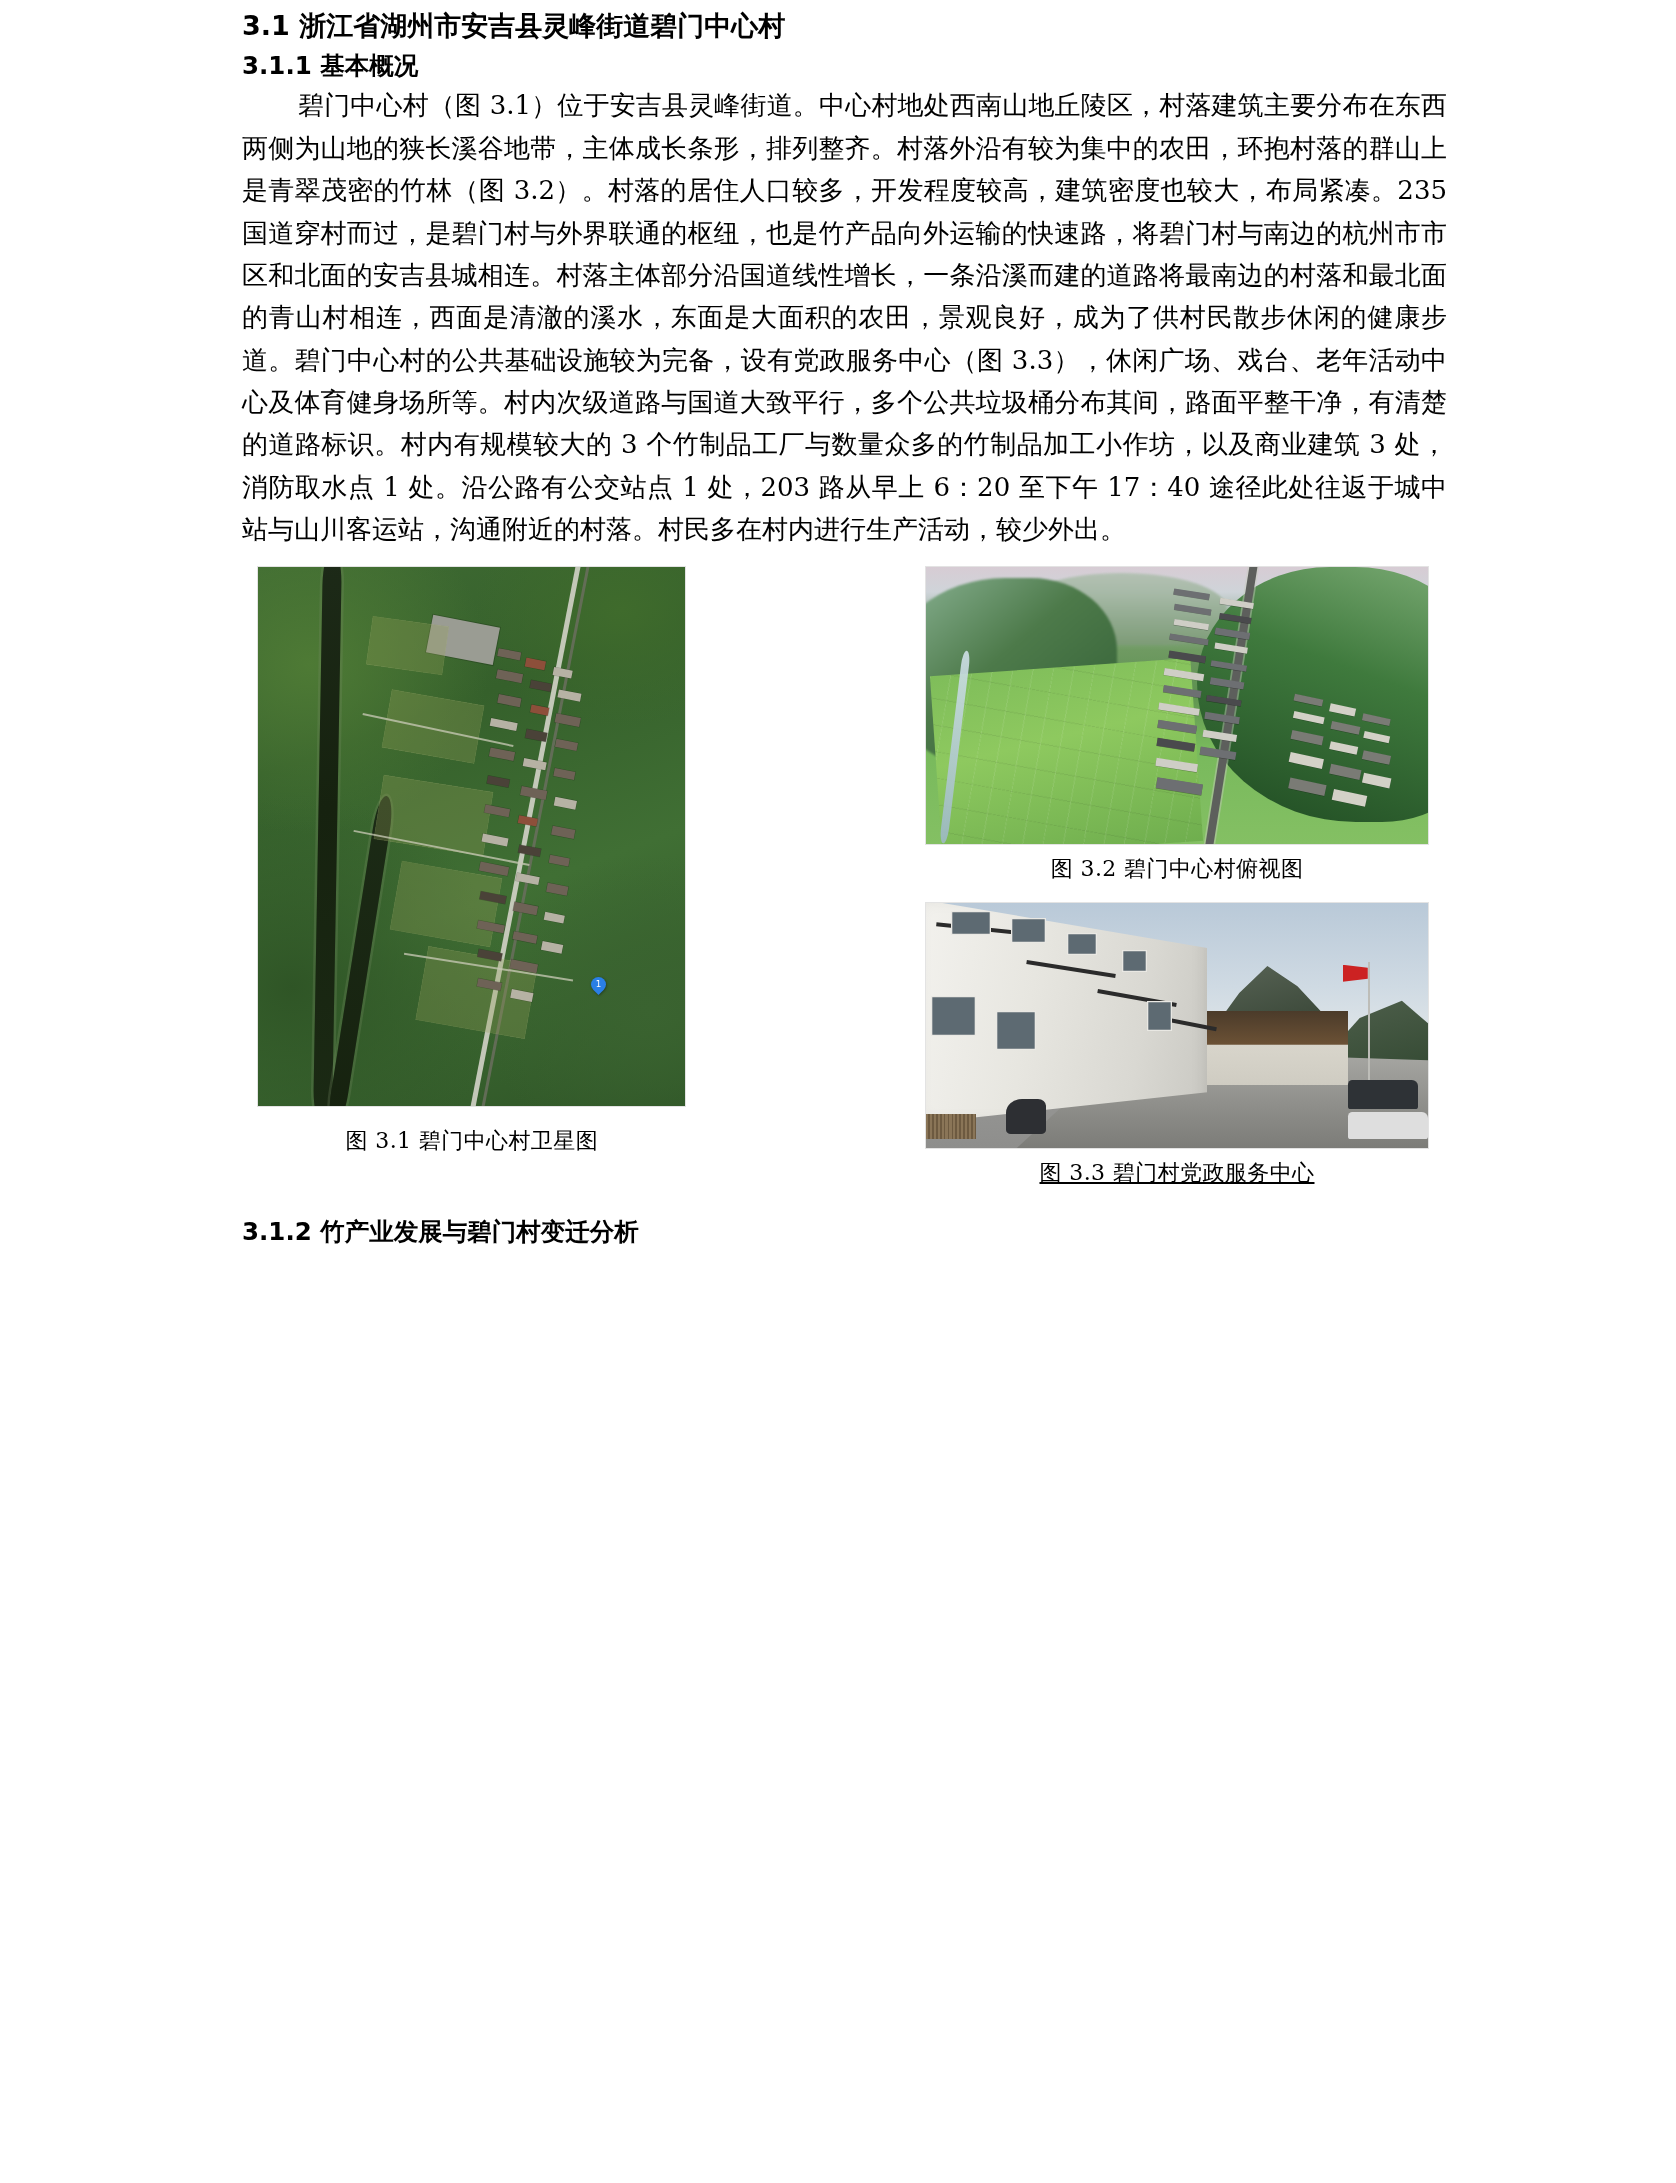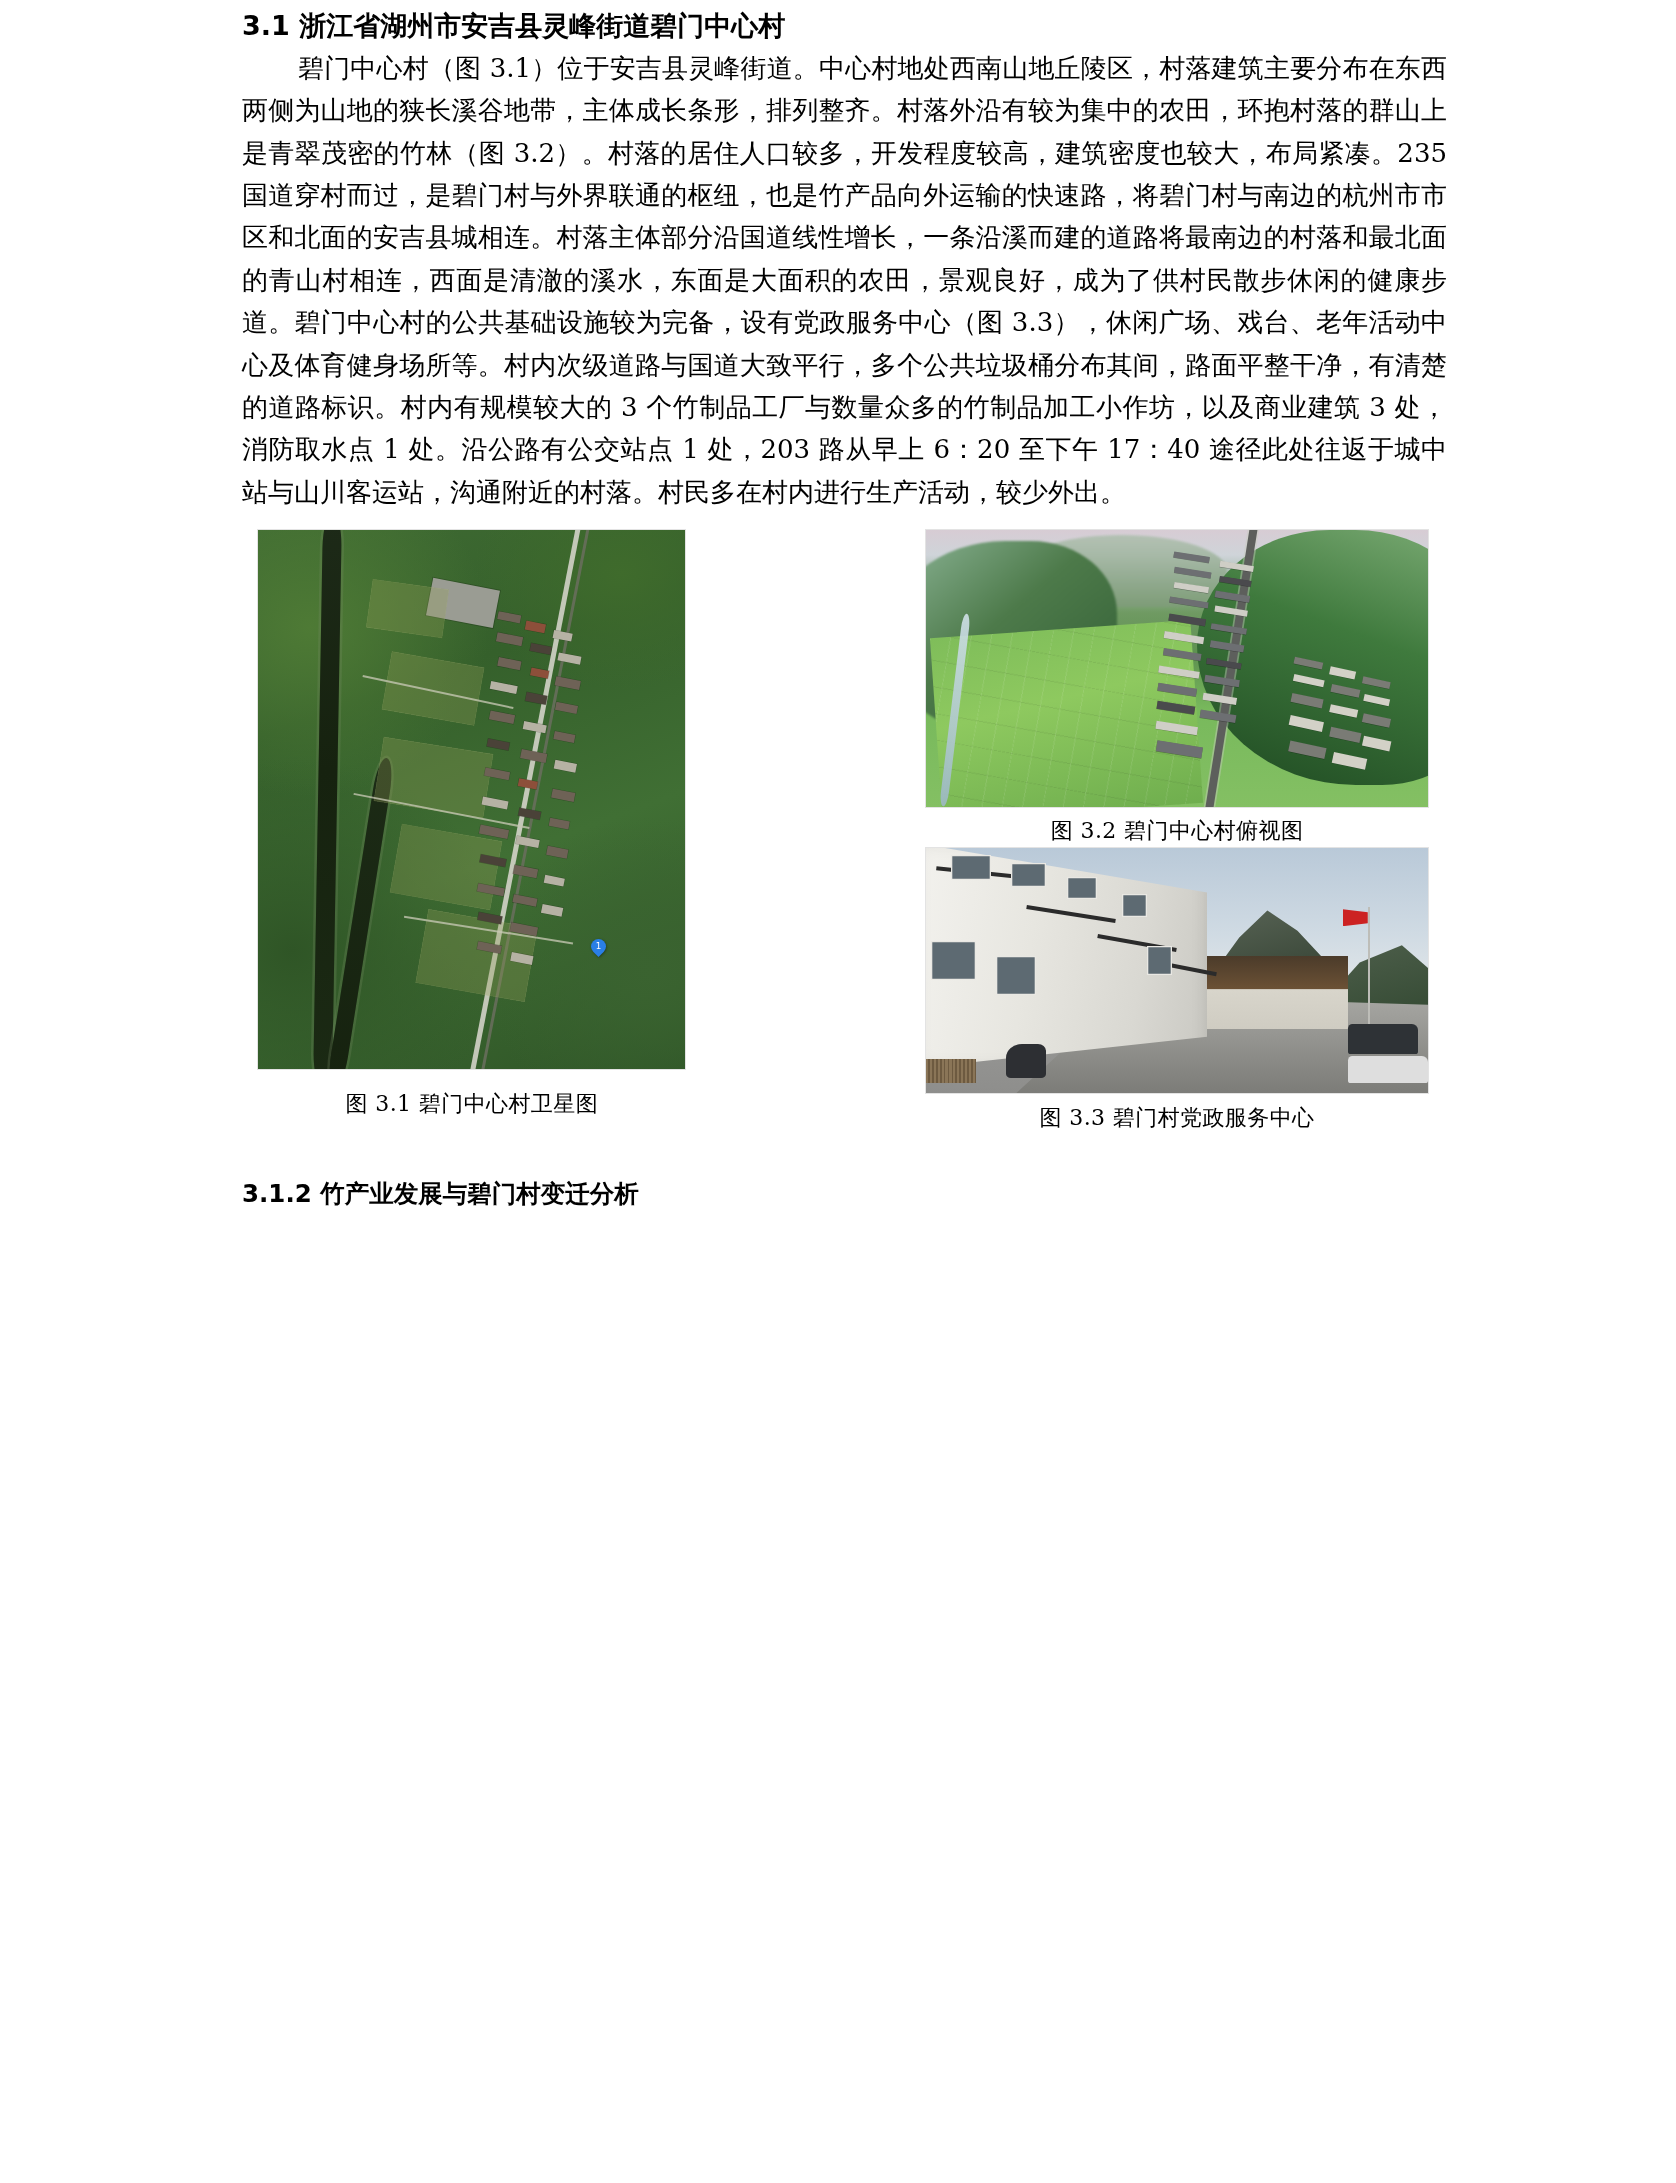--- a/index.html
+++ b/index.html
@@ -397,20 +397,21 @@
 </head>
 <body>
 
 <div class="page">
   <div class="content">
 
 
 
     <h2 class="h2">3.1 浙江省湖州市安吉县灵峰街道碧门中心村</h2>
 
+    <h3 class="h3">3.1.1 基本概况</h3>
 
     <p class="para">碧门中心村（图 3.1）位于安吉县灵峰街道。中心村地处西南山地丘陵区，村落建筑主要分布在东西两侧为山地的狭长溪谷地带，主体成长条形，排列整齐。村落外沿有较为集中的农田，环抱村落的群山上是青翠茂密的竹林（图 3.2）。村落的居住人口较多，开发程度较高，建筑密度也较大，布局紧凑。235 国道穿村而过，是碧门村与外界联通的枢纽，也是竹产品向外运输的快速路，将碧门村与南边的杭州市市区和北面的安吉县城相连。村落主体部分沿国道线性增长，一条沿溪而建的道路将最南边的村落和最北面的青山村相连，西面是清澈的溪水，东面是大面积的农田，景观良好，成为了供村民散步休闲的健康步道。碧门中心村的公共基础设施较为完备，设有党政服务中心（图 3.3），休闲广场、戏台、老年活动中心及体育健身场所等。村内次级道路与国道大致平行，多个公共垃圾桶分布其间，路面平整干净，有清楚的道路标识。村内有规模较大的 3 个竹制品工厂与数量众多的竹制品加工小作坊，以及商业建筑 3 处，消防取水点 1 处。沿公路有公交站点 1 处，203 路从早上 6：20 至下午 17：40 途径此处往返于城中站与山川客运站，沟通附近的村落。村民多在村内进行生产活动，较少外出。</p>
 
     <div class="figures">
 
       <div class="fig-left">
         <div class="img-box img-sat sat fig-img">
           <div class="river"></div>
           <div class="river2"></div>
           <div class="road"></div>
@@ -521,21 +522,21 @@
               <div class="h w" style="left:10%;top:52%;width:26%;height:8%;"></div>
               <div class="h" style="left:42%;top:54%;width:24%;height:8%;"></div>
               <div class="h w" style="left:68%;top:56%;width:22%;height:8%;"></div>
               <div class="h" style="left:14%;top:72%;width:28%;height:9%;"></div>
               <div class="h w" style="left:48%;top:74%;width:26%;height:9%;"></div>
             </div>
           </div>
           <div class="fig-cap">图 3.2  碧门中心村俯视图</div>
         </div>
 
-        <div style="margin-top:1px;">
+        <div style="margin-top:19px;text-decoration:underline;">
           <div class="img-box img-center center fig-img">
             <div class="sky"></div>
             <div class="mountain"></div>
             <div class="mountain2"></div>
             <div class="road"></div>
             <div class="gate"></div>
             <div class="flagpole"></div>
             <div class="flag"></div>
 
             <div class="building"></div>

